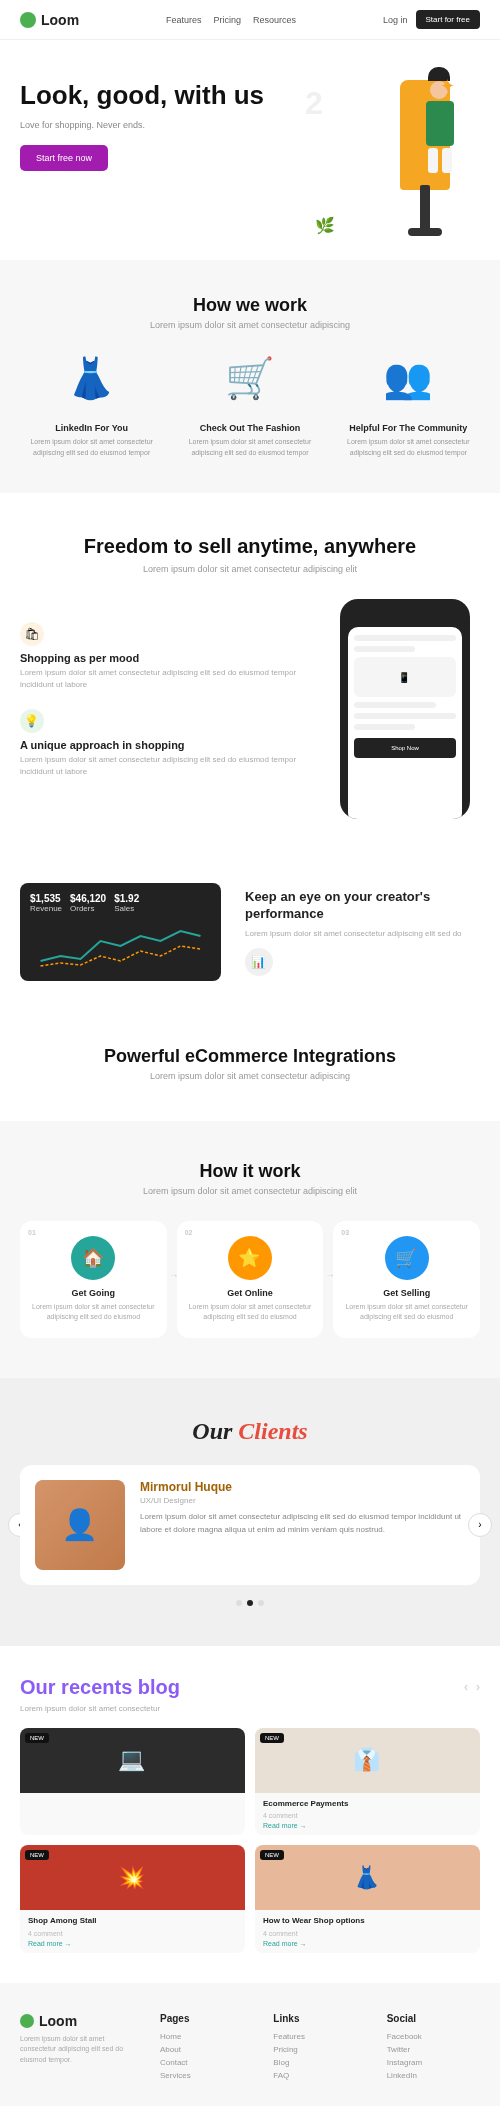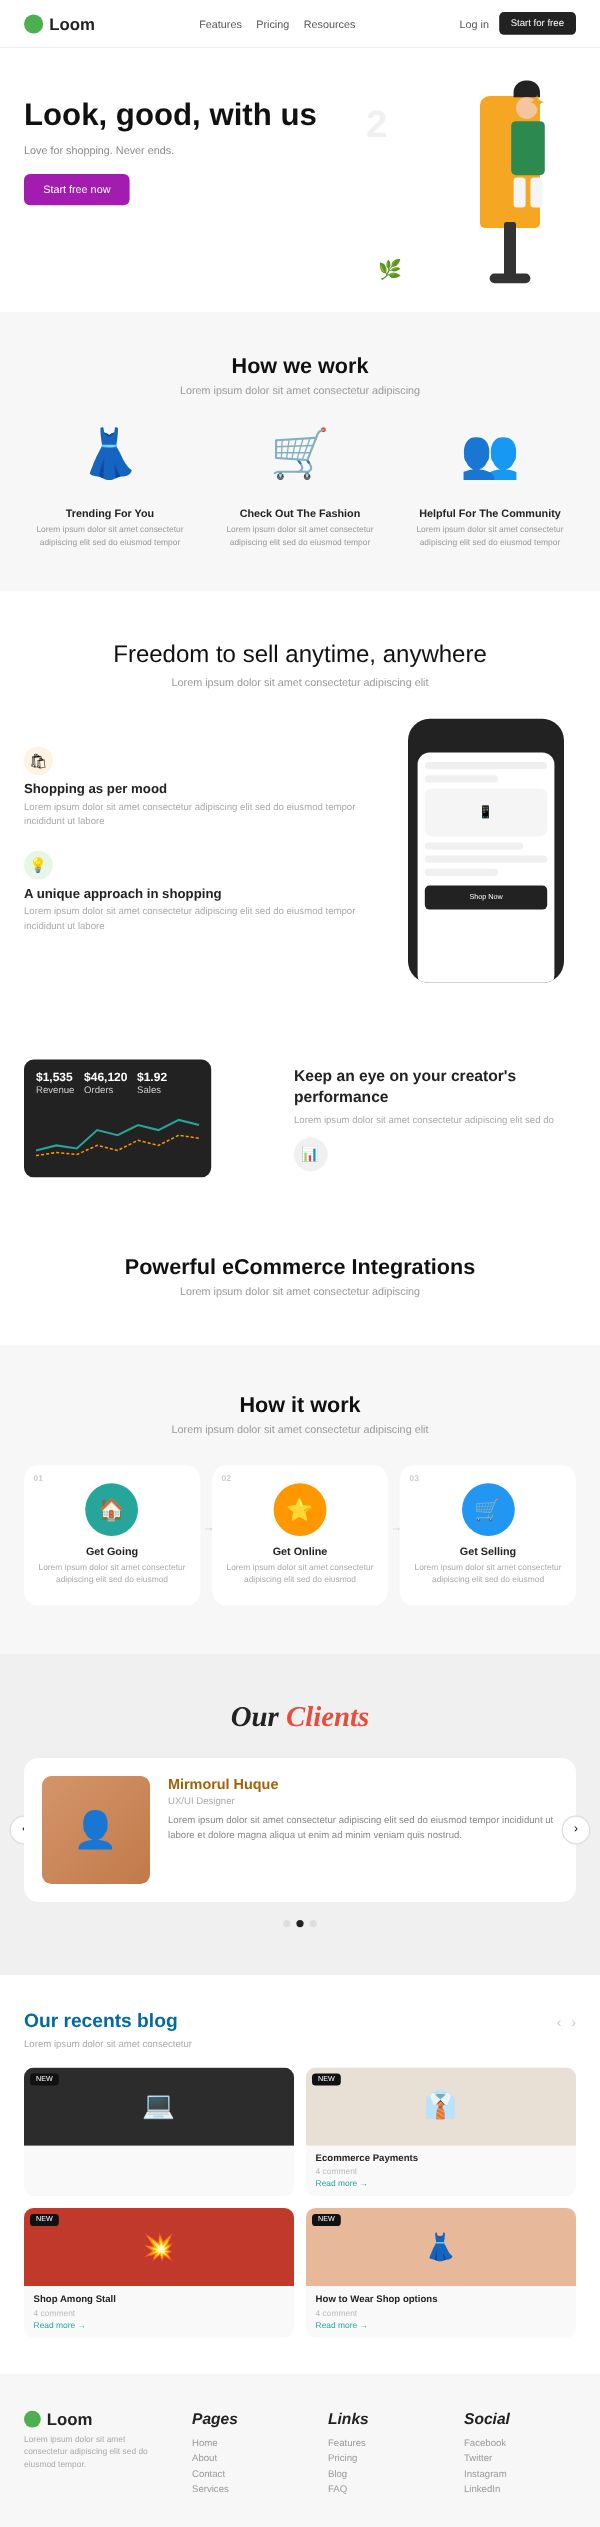--- a/index.html
+++ b/index.html
@@ -67,21 +67,21 @@
     .section-title { font-size: 18px; font-weight: 700; color: #111; }
     .section-sub { font-size: 9px; color: #999; margin-top: 4px; }
     .how-cards { display: flex; gap: 15px; margin-top: 25px; justify-content: center; }
     .how-card { flex: 1; text-align: center; }
     .how-icon-wrap { width: 60px; height: 60px; margin: 0 auto 8px; }
     .how-card-title { font-size: 9px; font-weight: 700; color: #222; }
     .how-card-text { font-size: 7px; color: #999; margin-top: 4px; line-height: 1.5; }
 
     
     .freedom-section { padding: 40px 20px; background: #fff; }
-    .freedom-title { font-size: 20px; font-weight: 400; text-align: center; line-height: 1.3; color: #111; }
+    .freedom-title { font-size: 20px; font-weight: 700; text-align: center; line-height: 1.3; color: #111; }
     .freedom-sub { font-size: 9px; color: #999; text-align: center; margin-top: 5px; }
     .freedom-content { display: flex; gap: 15px; margin-top: 25px; align-items: center; }
     .freedom-left { flex: 1; }
     .freedom-feature { margin-bottom: 18px; }
     .feature-icon { width: 24px; height: 24px; border-radius: 50%; display: flex; align-items: center; justify-content: center; font-size: 12px; margin-bottom: 6px; }
     .feature-icon.yellow { background: #fef3e2; }
     .feature-icon.green { background: #e8f5e9; }
     .feature-title { font-size: 11px; font-weight: 700; color: #222; }
     .feature-text { font-size: 8px; color: #aaa; margin-top: 3px; line-height: 1.5; }
     .freedom-right { width: 150px; }
@@ -93,21 +93,21 @@
     .phone-content-line { height: 6px; background: #f0f0f0; border-radius: 3px; margin-bottom: 5px; }
     .phone-content-line.short { width: 60%; }
     .phone-content-line.medium { width: 80%; }
     .phone-notch { width: 40px; height: 8px; background: #222; border-radius: 4px; margin: 0 auto 8px; }
 
     
     .performance-section { padding: 20px; background: #fff; }
     .perf-content { display: flex; gap: 15px; align-items: center; }
     .perf-left { width: 200px; }
     .chart-card {
-      background: #222; border-radius: 8px; padding: 10px; width: 156px;
+      background: #222; border-radius: 8px; padding: 10px; width: 201px;
     }
     .chart-stats { display: flex; gap: 8px; margin-bottom: 8px; }
     .chart-stat { font-size: 8px; color: #ccc; }
     .chart-stat .val { font-size: 10px; font-weight: 700; color: #fff; display: block; }
     .chart-area { height: 50px; position: relative; }
     .mini-chart { width: 100%; height: 100%; }
     .perf-right { flex: 1; padding: 10px; }
     .perf-right-title { font-size: 13px; font-weight: 700; color: #222; line-height: 1.3; }
     .perf-right-sub { font-size: 8px; color: #aaa; margin-top: 5px; line-height: 1.5; }
     .perf-badge { width: 28px; height: 28px; background: #f0f0f0; border-radius: 50%; display: flex; align-items: center; justify-content: center; font-size: 12px; margin-top: 8px; }
@@ -154,21 +154,21 @@
     .carousel-btn { position: absolute; top: 50%; transform: translateY(-50%); background: #fff; border: 1px solid #ddd; border-radius: 50%; width: 24px; height: 24px; display: flex; align-items: center; justify-content: center; font-size: 10px; cursor: pointer; }
     .carousel-btn.left { left: -12px; }
     .carousel-btn.right { right: -12px; }
     .carousel-dots { display: flex; gap: 5px; justify-content: center; margin-top: 15px; }
     .carousel-dot { width: 6px; height: 6px; border-radius: 50%; background: #ddd; }
     .carousel-dot.active { background: #222; }
 
     
     .blog-section { padding: 30px 20px; background: #fff; }
     .blog-header { display: flex; justify-content: space-between; align-items: center; margin-bottom: 5px; }
-    .blog-title { font-size: 16px; font-weight: 700; color: #0369a1; }
+    .blog-title { font-size: 20px; font-weight: 700; color: #8b5cf6; }
     .blog-nav { display: flex; gap: 8px; font-size: 12px; color: #ccc; }
     .blog-sub { font-size: 8px; color: #aaa; margin-bottom: 15px; }
     .blog-cards { display: flex; gap: 10px; flex-wrap: wrap; }
     .blog-card { width: calc(50% - 5px); border-radius: 8px; overflow: hidden; background: #f9f9f9; }
     .blog-img { height: 65px; position: relative; display: flex; align-items: center; justify-content: center; font-size: 22px; }
     .blog-img.dark { background: #2c2c2c; }
     .blog-img.light { background: #e8e0d5; }
     .blog-img.red { background: #c0392b; }
     .blog-img.peach { background: #e8b89a; }
     .blog-badge { position: absolute; top: 5px; left: 5px; background: #111; color: #fff; font-size: 6px; padding: 2px 5px; border-radius: 3px; }
@@ -178,21 +178,21 @@
     .blog-read-more { font-size: 7px; color: #26a69a; margin-top: 3px; cursor: pointer; }
 
     
     .footer { background: #f7f7f7; padding: 30px 20px 20px; }
     .footer-top { display: flex; gap: 20px; flex-wrap: wrap; margin-bottom: 20px; }
     .footer-brand { flex: 1; min-width: 120px; }
     .footer-logo { display: flex; align-items: center; gap: 5px; font-weight: 700; font-size: 14px; color: #222; }
     .footer-logo .dot { width: 14px; height: 14px; background: #4caf50; border-radius: 50%; }
     .footer-tagline { font-size: 7px; color: #aaa; margin-top: 5px; line-height: 1.5; }
     .footer-col { flex: 1; min-width: 80px; }
-    .footer-col-title { font-size: 13px; font-weight: 700; color: #222; margin-bottom: 8px; font-style: italic; }
+    .footer-col-title { font-size: 10px; font-weight: 700; color: #222; margin-bottom: 8px; }
     .footer-col-item { font-size: 8px; color: #999; margin-bottom: 4px; cursor: pointer; }
   </style>
 </head>
 <body>
 
 <nav class="navbar">
   <div class="nav-logo">
     <span class="dot"></span>
     <span>Loom</span>
   </div>
@@ -237,21 +237,21 @@
 </section>
 
 <section class="how-work">
   <div class="section-title">How we work</div>
   <div class="section-sub">Lorem ipsum dolor sit amet consectetur adipiscing</div>
   <div class="how-cards">
     <div class="how-card">
       <div class="how-icon-wrap">
         <div style="font-size:40px;text-align:center">👗</div>
       </div>
-      <div class="how-card-title">Trending For You</div>
+      <div class="how-card-title">LinkedIn For You</div>
       <div class="how-card-text">Lorem ipsum dolor sit amet consectetur adipiscing elit sed do eiusmod tempor</div>
     </div>
     <div class="how-card">
       <div class="how-icon-wrap">
         <div style="font-size:40px;text-align:center">🛒</div>
       </div>
       <div class="how-card-title">Check Out The Fashion</div>
       <div class="how-card-text">Lorem ipsum dolor sit amet consectetur adipiscing elit sed do eiusmod tempor</div>
     </div>
     <div class="how-card">

